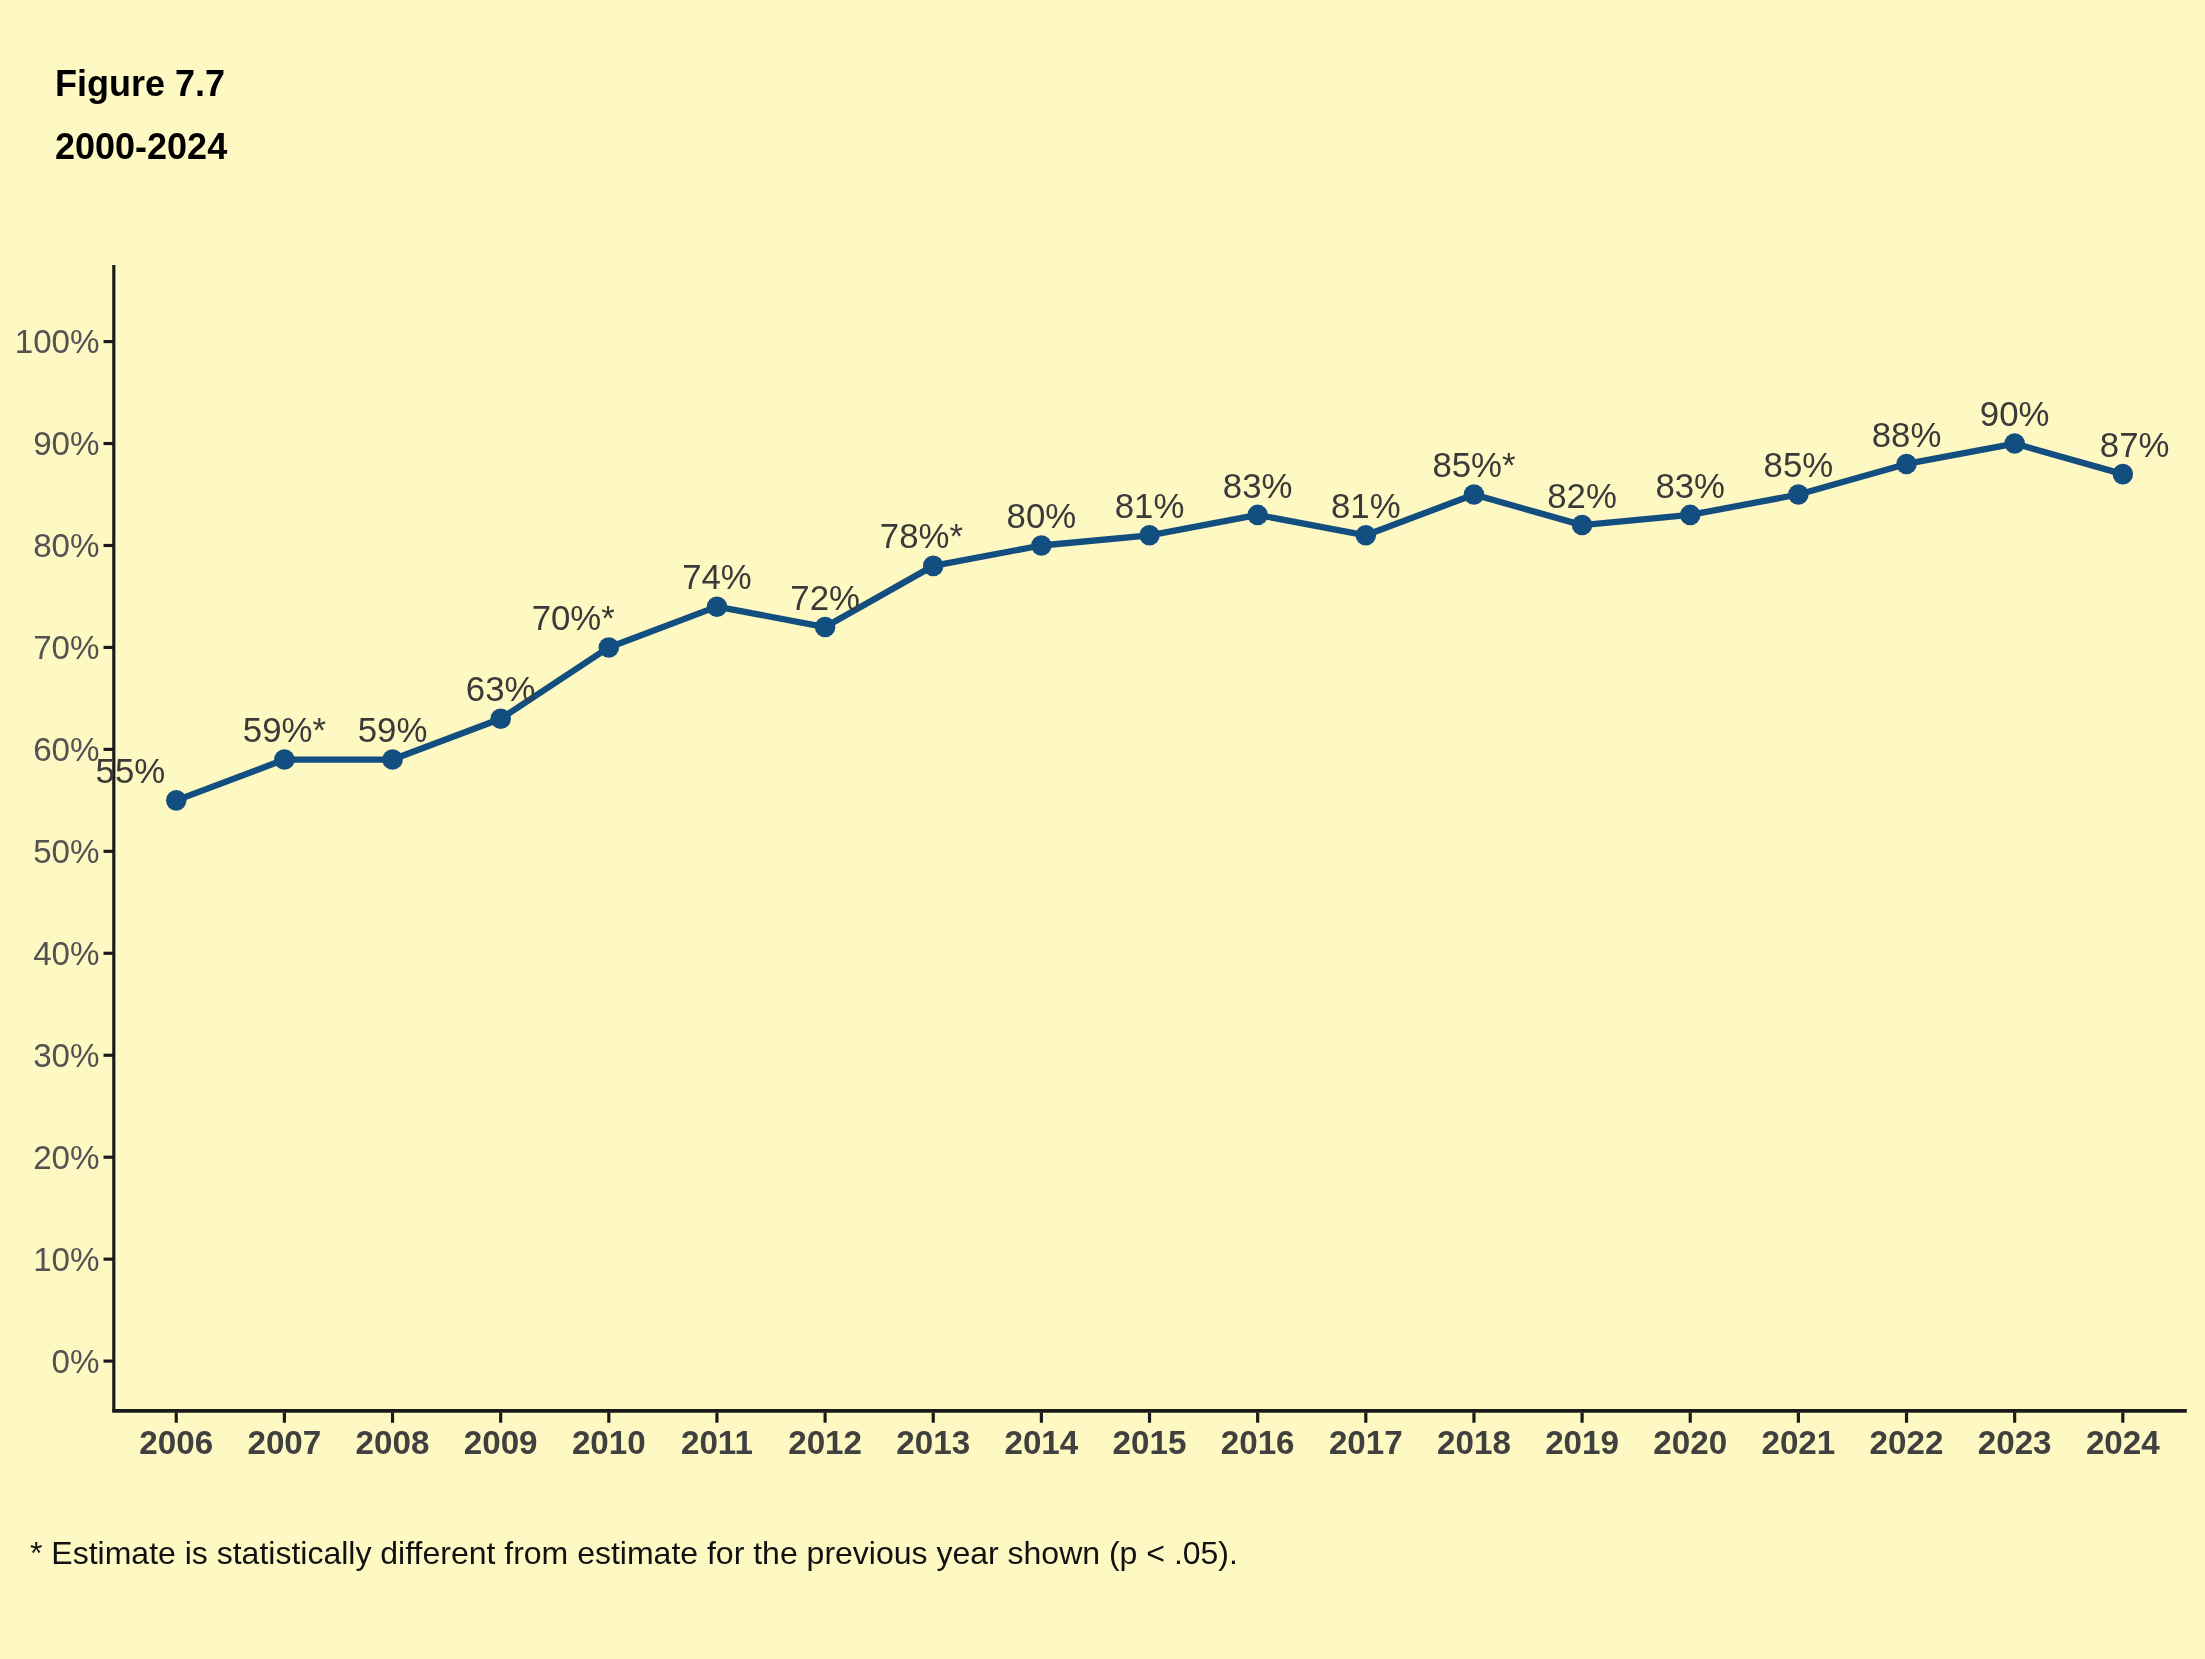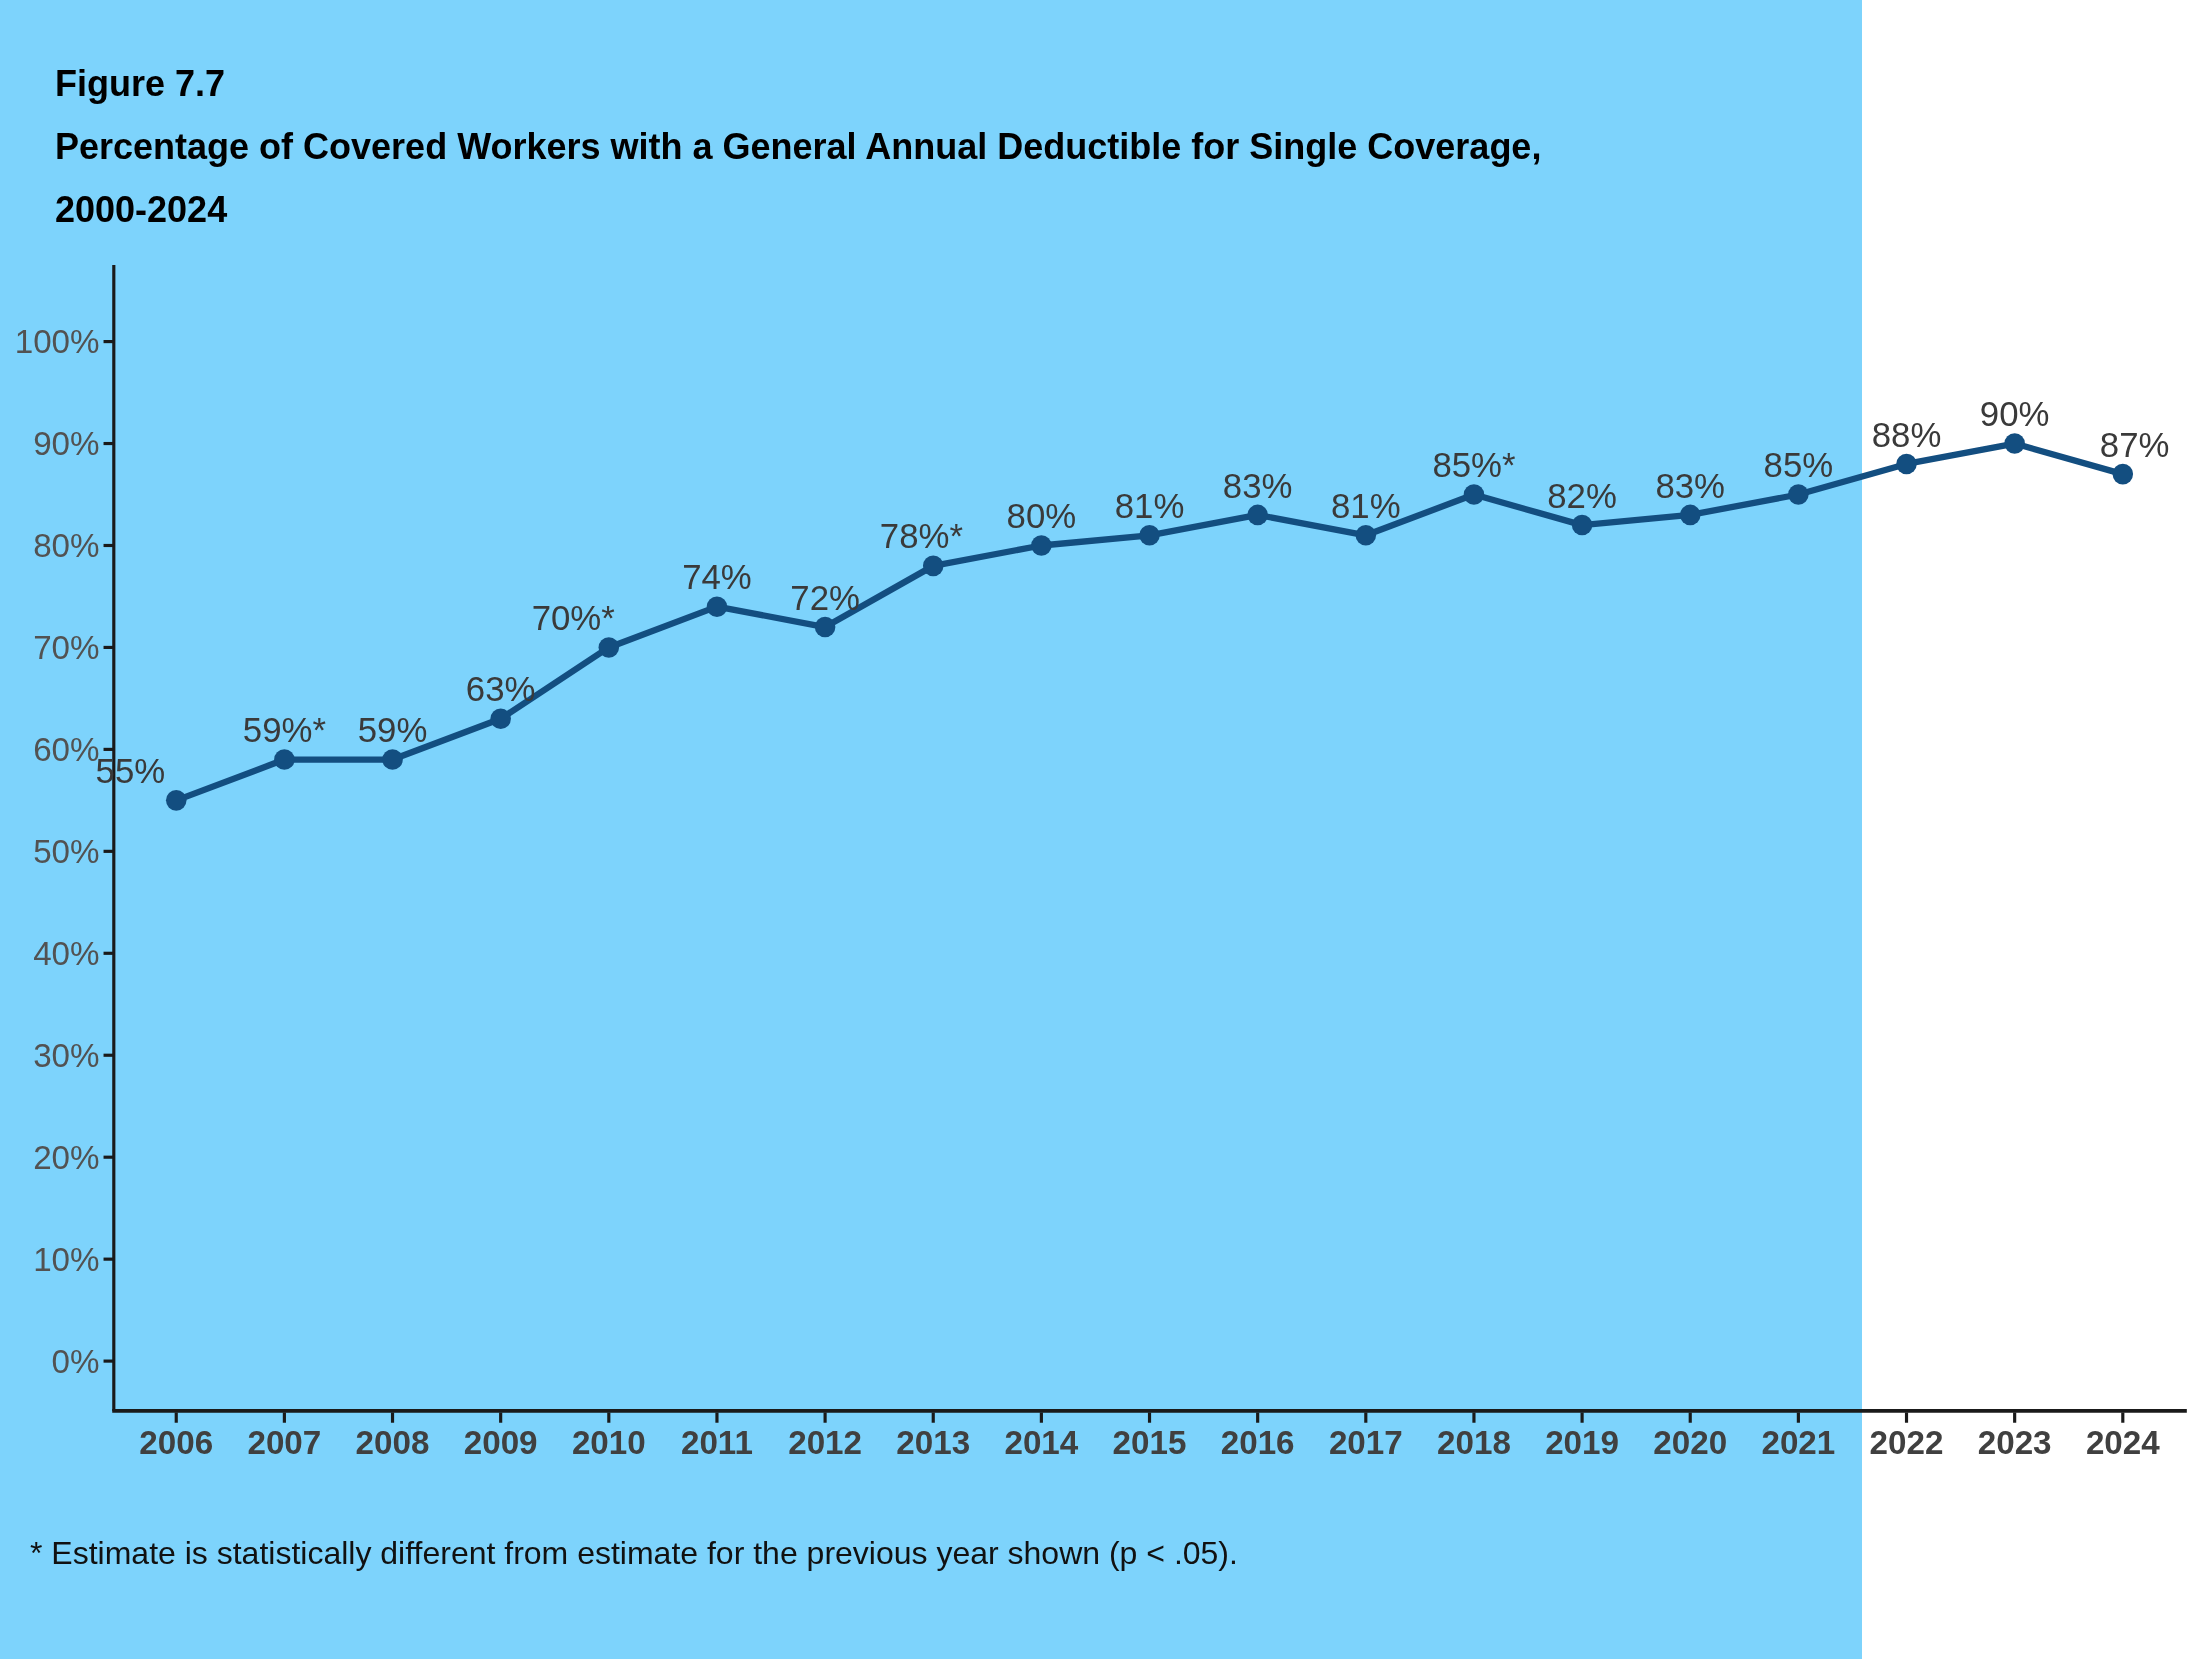--- a/index.html
+++ b/index.html
@@ -6,23 +6,23 @@
     margin: 0;
     padding: 0;
     background: #ffffff;
     width: 2205px;
     height: 1660px;
     overflow: hidden;
     font-family: "Liberation Sans", "DejaVu Sans", sans-serif;
   }
   #page {
     position: relative;
-    width: 1862px;
+    width: 2205px;
     height: 1660px;
-    background: #7dd3fc;
+    background: #fef9c3;
   }
   #title-block {
     position: absolute;
     left: 55px;
     top: 52px;
     font-size: 36px;
     font-weight: bold;
     color: #000000;
     line-height: 63px;
     white-space: nowrap;
@@ -47,21 +47,20 @@
   .xtick-label { font-size: 42px; font-weight: bold; fill: #404040; }
   .point-label { font-size: 44px; fill: #3a3a3a; }
 </style>
 </head>
 <body>
 
 <div id="page">
 
   <div id="title-block">
     <div>Figure 7.7</div>
-    <div>Percentage of Covered Workers with a General Annual Deductible for Single Coverage,</div>
     <div>2000-2024</div>
   </div>
 
   <svg id="chart" viewBox="0 0 2790 2100" xmlns="http://www.w3.org/2000/svg">
       <line x1="144" y1="335" x2="144" y2="1785" stroke="#1a1a1a" stroke-width="4"></line>
       <line x1="142" y1="1785" x2="2767" y2="1785" stroke="#1a1a1a" stroke-width="5"></line>
       <line x1="131" y1="1722" x2="144" y2="1722" stroke="#1a1a1a" stroke-width="4"></line>
       <text x="126" y="1737" text-anchor="end" class="ytick-label">0%</text>
       <line x1="131" y1="1593" x2="144" y2="1593" stroke="#1a1a1a" stroke-width="4"></line>
       <text x="126" y="1608" text-anchor="end" class="ytick-label">10%</text>

